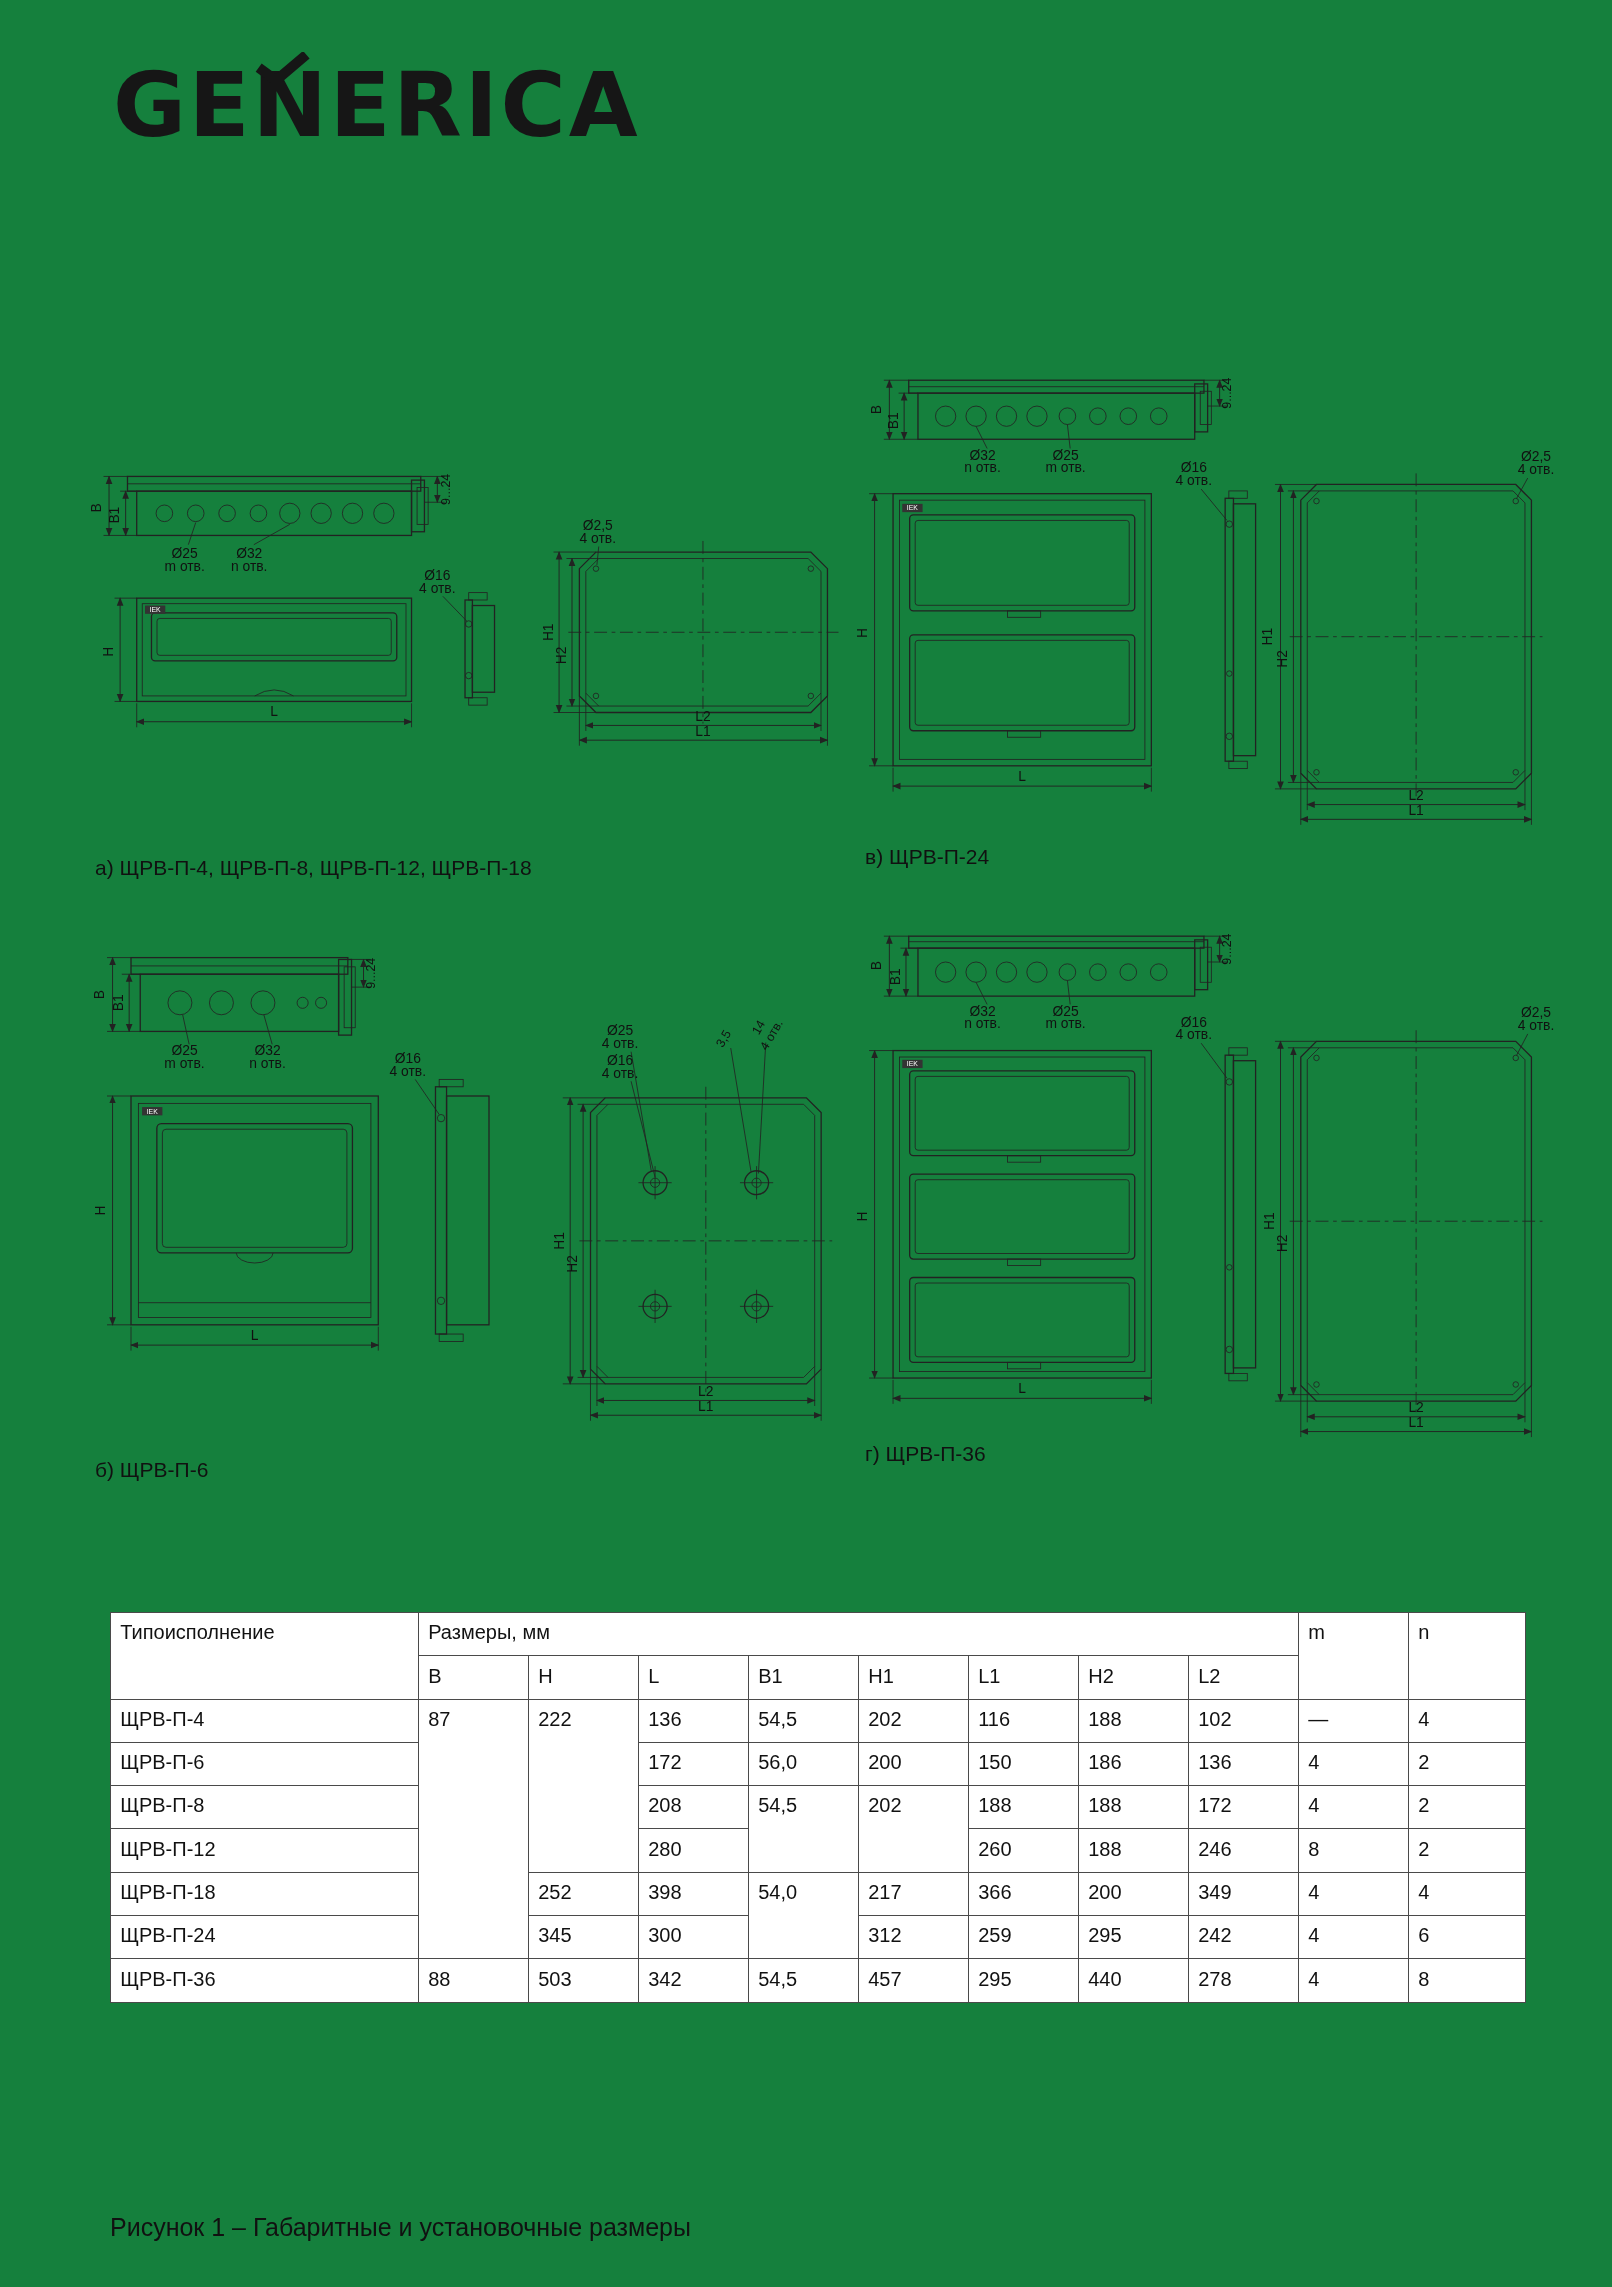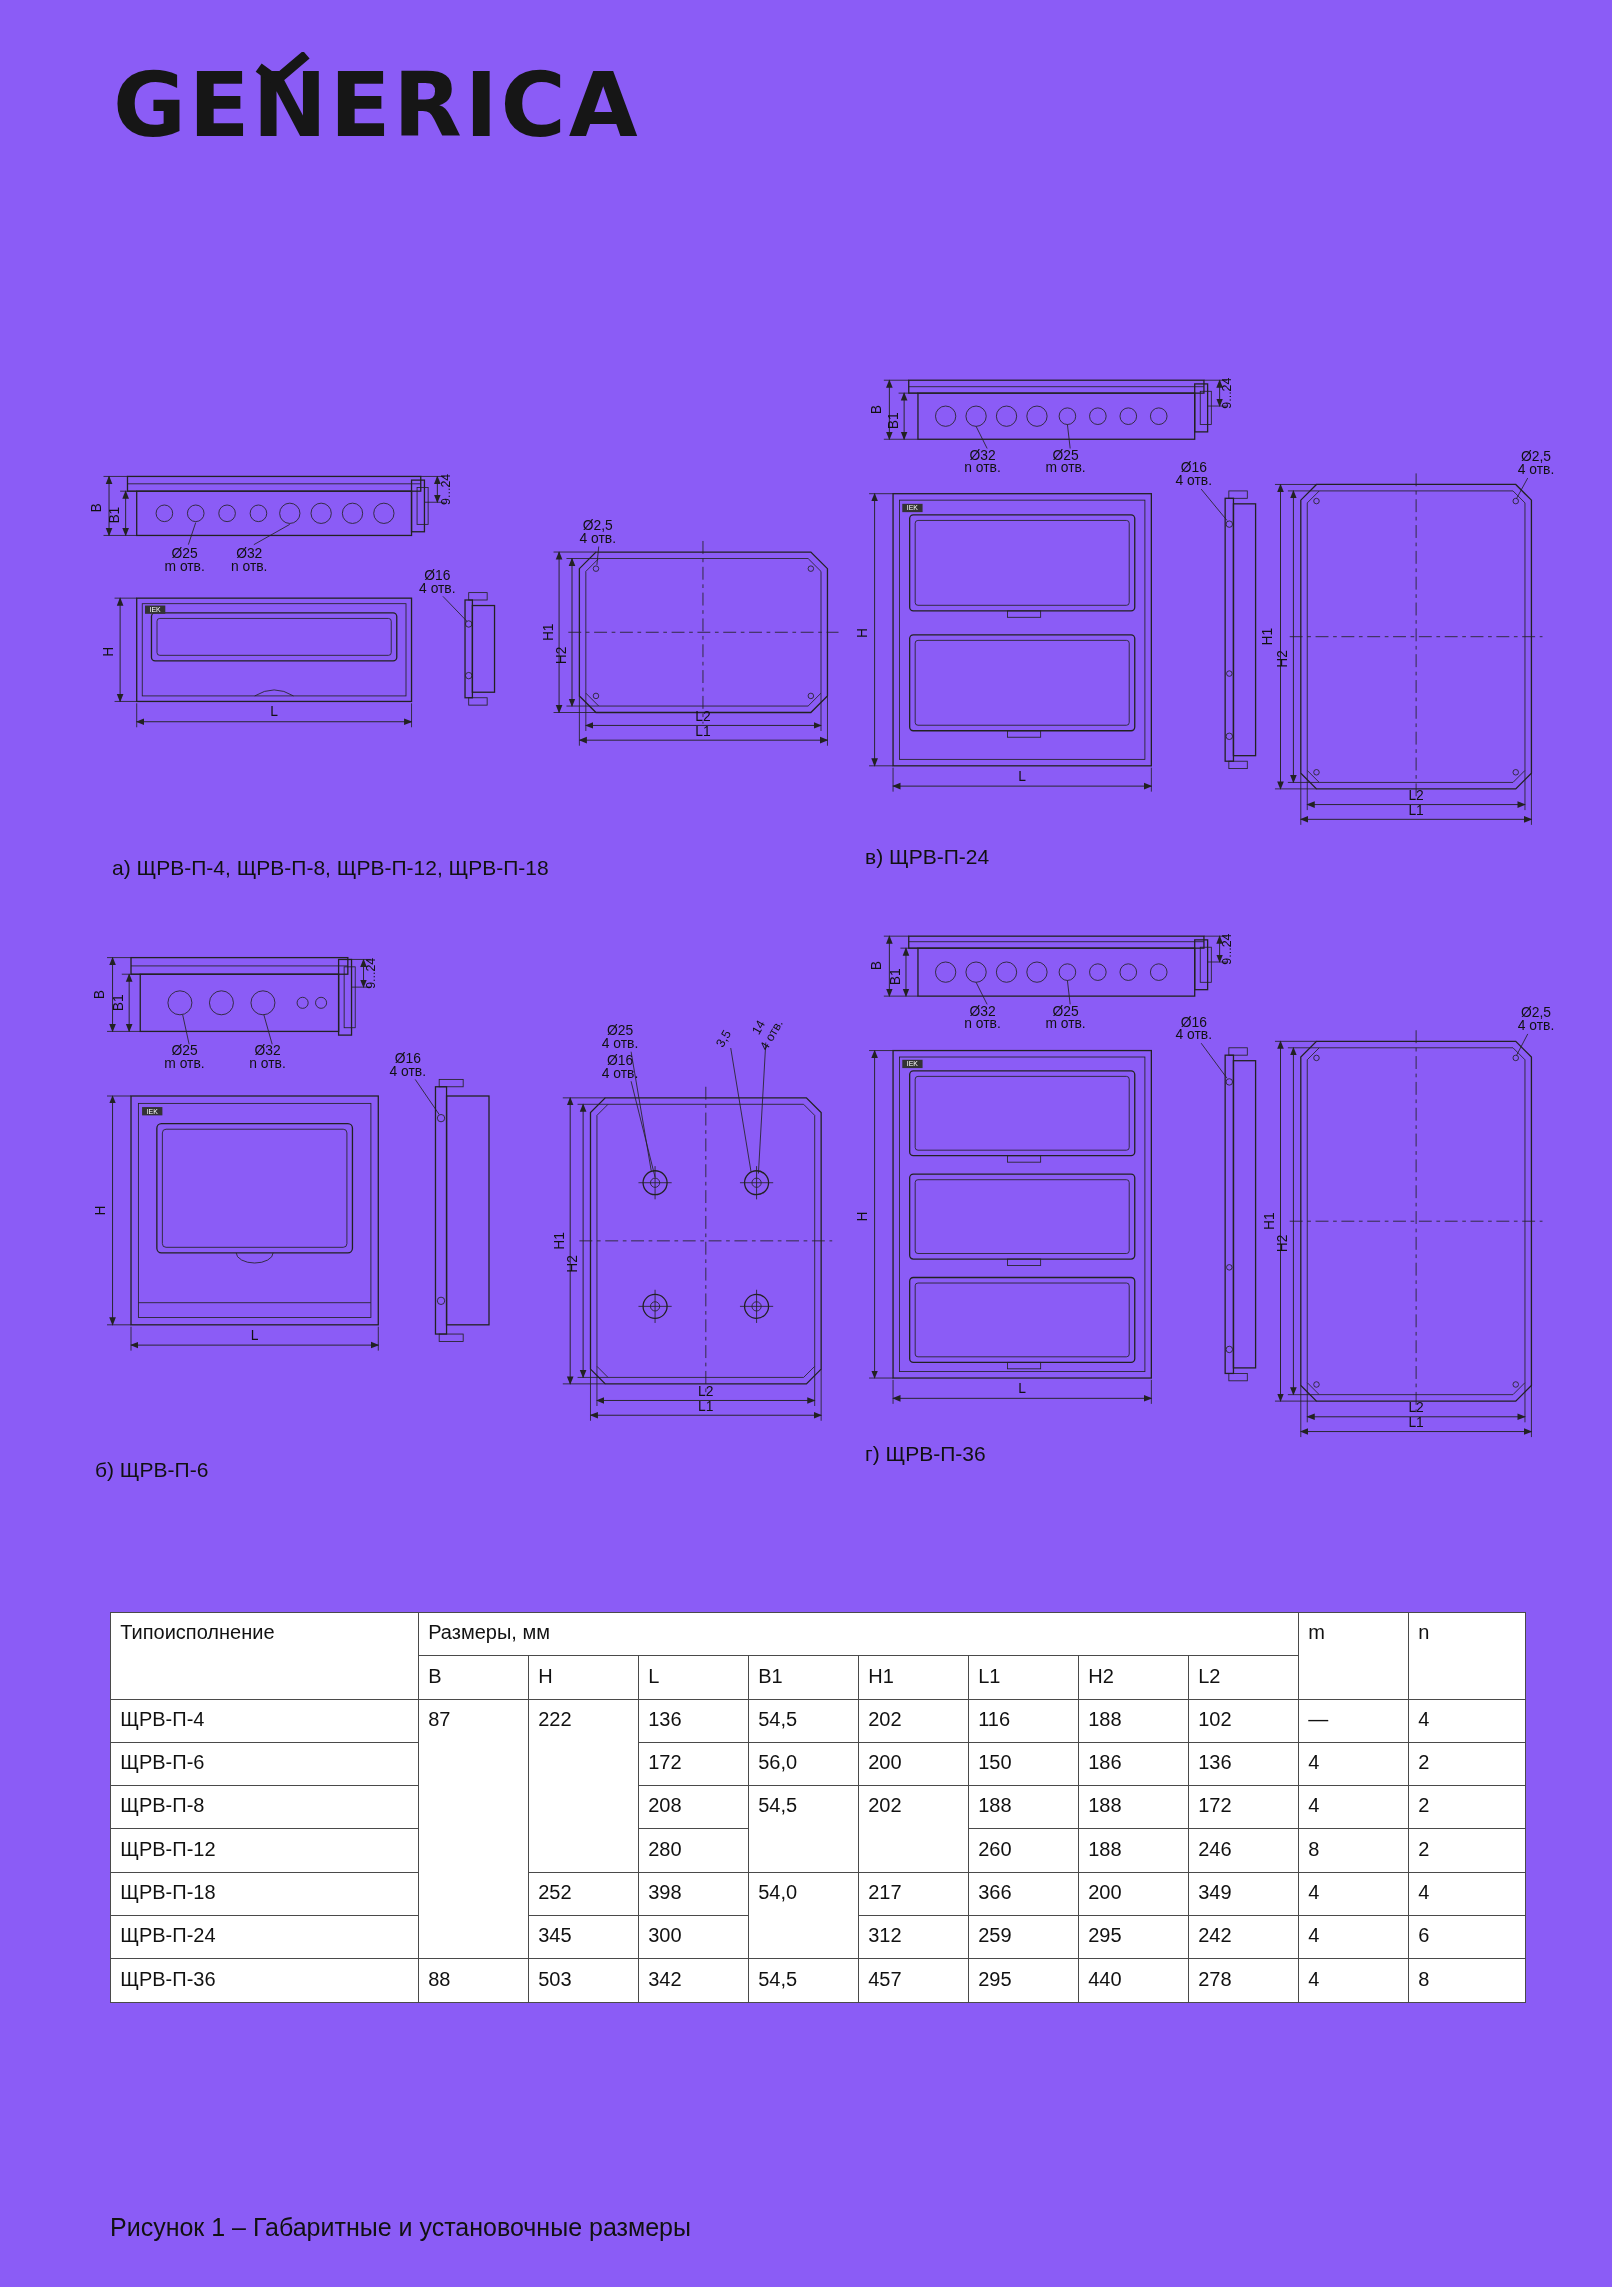--- a/index.html
+++ b/index.html
@@ -1,18 +1,18 @@
 <!DOCTYPE html>
 <html style="font-size:14.8px"><head>
 <meta charset="utf-8">
 <style>
   * { margin:0; padding:0; box-sizing:border-box; }
   html,body { background:#ffffff; }
   .page {
-    position:relative; width:1612px; height:2287px; background:#8b5cf6;
+    position:relative; width:1612px; height:2287px; background:#15803d;
     font-family:"Liberation Sans","DejaVu Sans",sans-serif; color:#111; overflow:hidden;
   }
   
   .logo { position:absolute; left:113px; top:59px; height:111px; }
   .logo .brand-text {
     font-family:"DejaVu Sans","Liberation Sans",sans-serif;
     font-size:89px; font-weight:bold; letter-spacing:2.8px; color:#161616; line-height:1.05;
   }
   .logo-check { position:absolute; left:140px; top:-7.4px; }
   
@@ -145,21 +145,21 @@
       <line class="thin" x1="535" y1="281" x2="535" y2="322"></line>
       <line class="thin" x1="790" y1="281" x2="790" y2="322"></line>
       <line class="dim" x1="535" y1="316" x2="790" y2="316" marker-start="url(#arr)" marker-end="url(#arr)"></line>
       <text x="662" y="311">L2</text>
       <line class="thin" x1="528" y1="284" x2="528" y2="338"></line>
       <line class="thin" x1="797" y1="284" x2="797" y2="338"></line>
       <line class="dim" x1="528" y1="332" x2="797" y2="332" marker-start="url(#arr)" marker-end="url(#arr)"></line>
       <text x="662" y="328">L1</text>
     </g>
   </svg>
-  <div class="figcap" style="left:95px; top:856px;margin-left:17px;">а) ЩРВ-П-4, ЩРВ-П-8, ЩРВ-П-12, ЩРВ-П-18</div>
+  <div class="figcap" style="left:95px; top:856px;">а) ЩРВ-П-4, ЩРВ-П-8, ЩРВ-П-12, ЩРВ-П-18</div>
 
   <svg class="fig" style="left:858px; top:369px;" width="738" height="480" viewBox="0 0 800 520">
     <g>
       <rect class="ln" x="55" y="12" width="320" height="14"></rect>
       <line class="thin" x1="55" y1="19" x2="375" y2="19"></line>
       <rect class="ln" x="65" y="26" width="300" height="50"></rect>
       <circle class="thin" cx="95" cy="51" r="11"></circle>
       <circle class="thin" cx="128" cy="51" r="11"></circle>
       <circle class="thin" cx="161" cy="51" r="11"></circle>
       <circle class="thin" cx="194" cy="51" r="11"></circle>

